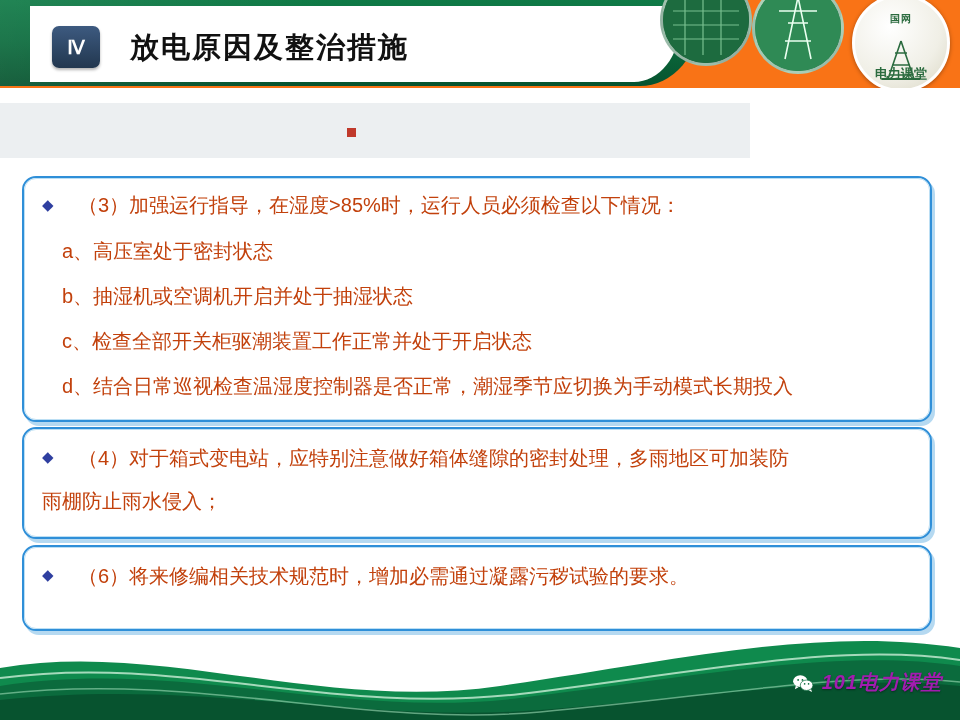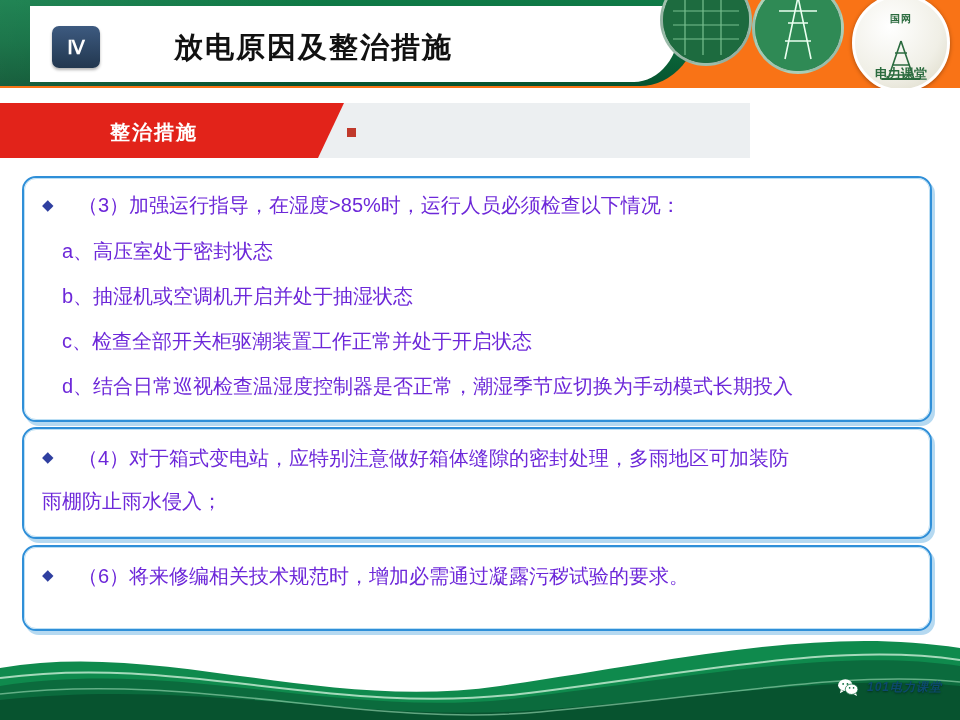--- a/index.html
+++ b/index.html
@@ -69,21 +69,20 @@
     justify-content: center;
     box-shadow: 0 2px 3px rgba(0,0,0,0.3);
   }
   .header-title {
     position: absolute;
     left: 130px; top: 28px;
     font-size: 29px;
     font-weight: bold;
     color: #111111;
     letter-spacing: 2px;
-    margin-left: 44px;
   }
   
   .header-right-art {
     position: absolute;
     right: 0; top: 0;
     width: 330px; height: 88px;
     overflow: hidden;
   }
   .art-circle {
     position: absolute;
@@ -179,21 +178,21 @@
     border: 1px solid #bcdff4;
     pointer-events: none;
   }
   .box1 { left: 22px; top: 176px; width: 906px; height: 242px; }
   .box2 { left: 22px; top: 427px; width: 906px; height: 108px; }
   .box3 { left: 22px; top: 545px; width: 906px; height: 82px; }
 
   .line {
     position: absolute;
     font-size: 20px;
-    color: #6d28d9;
+    color: #c2410c;
     white-space: nowrap;
   }
   .diamond {
     position: absolute;
     color: #2f3fa0;
     font-size: 15px;
   }
 
   .b1-l1 { left: 78px; top: 192px; }
   .b1-l2 { left: 62px; top: 238px; }
@@ -219,22 +218,22 @@
   }
   .footer-brand {
     position: absolute;
     right: 18px; bottom: 24px;
     display: flex;
     align-items: center;
     gap: 8px;
     z-index: 5;
   }
   .footer-brand-text {
-    color: #0c4a6e;
-    font-size: 12px;
+    color: #a21caf;
+    font-size: 20px;
     font-style: italic;
     font-weight: bold;
     letter-spacing: 1px;
     text-shadow: 0 1px 2px rgba(0,0,0,0.4);
   }
   .wechat-icon {
     width: 22px; height: 18px;
     position: relative;
   }
 </style>
@@ -282,23 +281,20 @@
         </svg>
         <div style="position:absolute;left:0;right:0;bottom:6px;text-align:center;font-size:13px;color:#2b6b3f;font-weight:bold;">电力课堂</div>
       </div>
     </div>
 
     <div class="chapter-badge">Ⅳ</div>
     <div class="header-title">放电原因及整治措施</div>
   </div>
 
   <div class="section-strip"></div>
-  <div class="section-tab">
-    <div class="section-tab-label">整治措施</div>
-  </div>
   <div class="strip-bullet"></div>
 
   <div class="box box1">
     <div class="box-inner"></div>
   </div>
   <div class="diamond b1-d">◆</div>
   <div class="line b1-l1">（3）加强运行指导，在湿度&gt;85%时，运行人员必须检查以下情况：</div>
   <div class="line b1-l2">a、高压室处于密封状态</div>
   <div class="line b1-l3">b、抽湿机或空调机开启并处于抽湿状态</div>
   <div class="line b1-l4">c、检查全部开关柜驱潮装置工作正常并处于开启状态</div>

